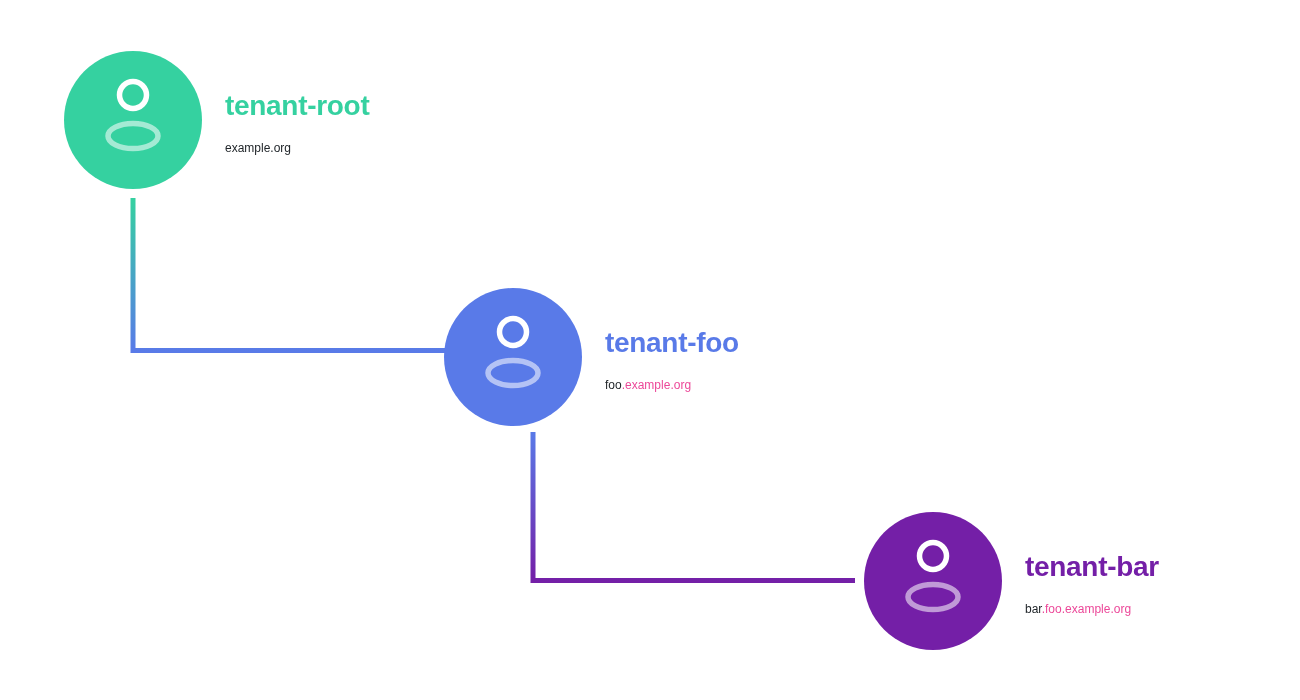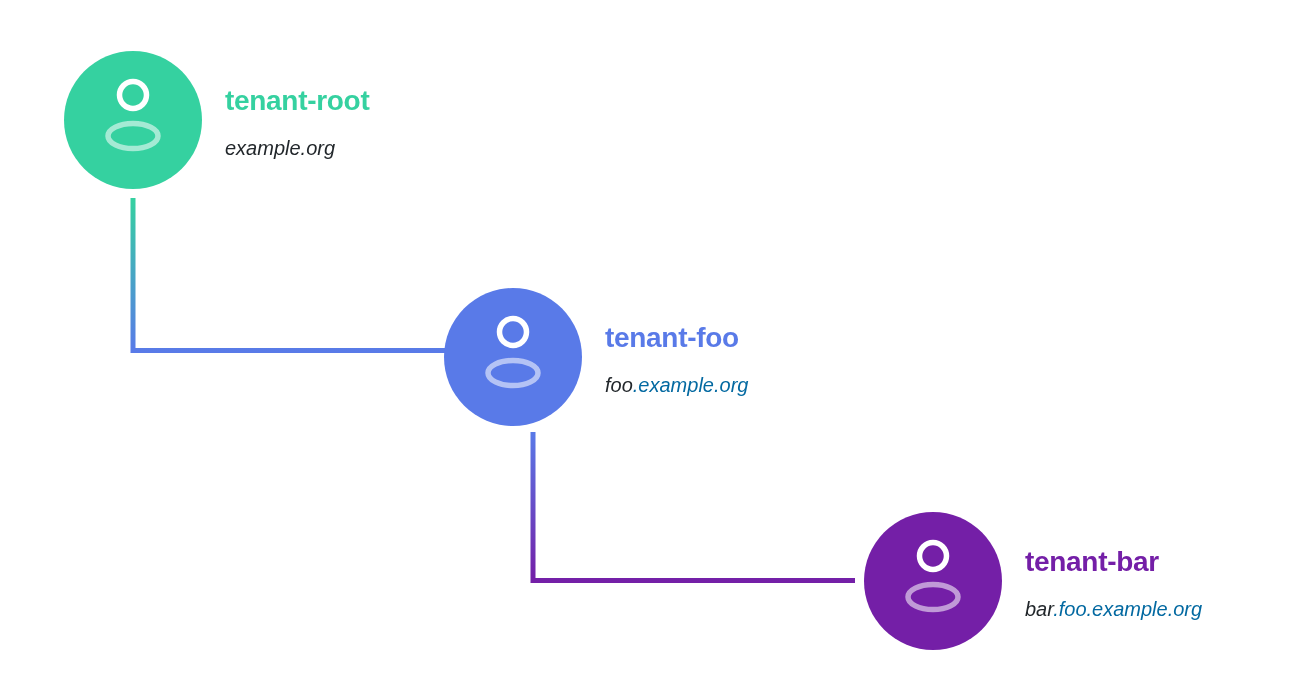--- a/index.html
+++ b/index.html
@@ -62,28 +62,27 @@
   }
   .node-title {
     font-size: 28px;
     font-weight: 700;
     letter-spacing: -0.3px;
     color: var(--node-color);
     line-height: 1.2;
     white-space: nowrap;
   }
   .node-domain {
-    font-size: 20px;
+    font-size: 12px;
     line-height: 1.2;
     color: #22272b;
     white-space: nowrap;
-    font-style: italic;
   }
   .node-domain .muted {
-    color: #0369a1;
+    color: #ec4899;
   }
   .node-root { left: 64px;  top: 51px;  }
   .node-foo  { left: 444px; top: 288px; }
   .node-bar  { left: 864px; top: 512px; }
 </style>
 </head>
 <body>
 
 <div class="canvas">
 

